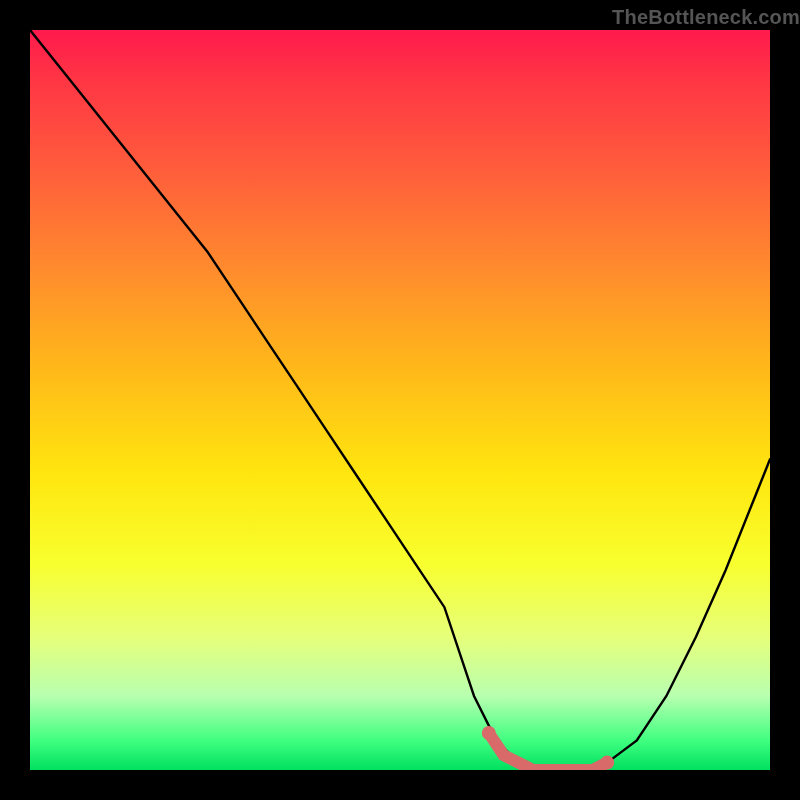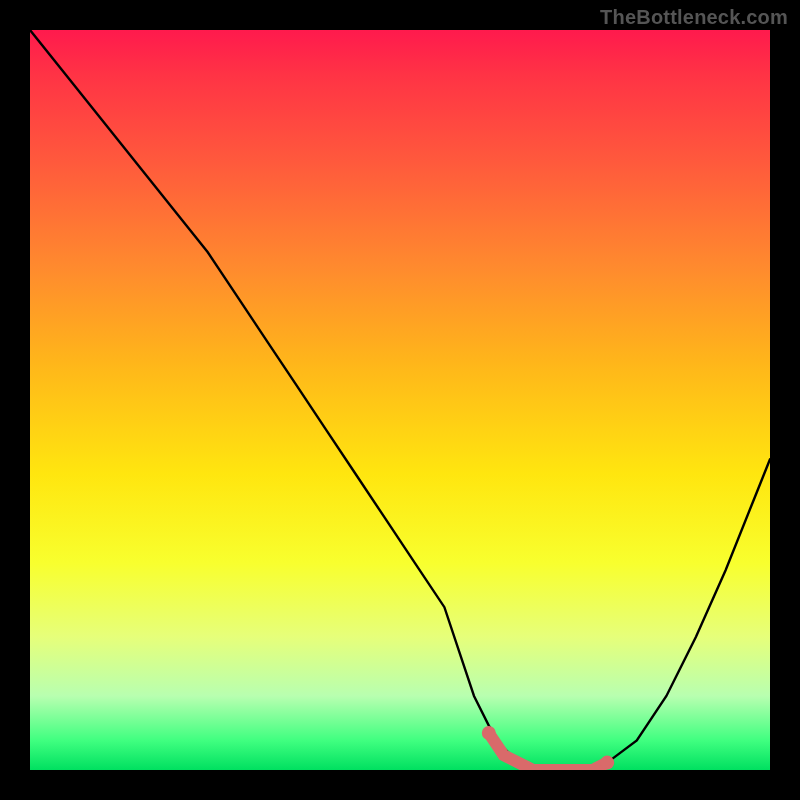--- a/index.html
+++ b/index.html
@@ -44,21 +44,21 @@
     position: absolute;
     left: 0;
     top: 0;
     width: 740px;
     height: 740px;
     pointer-events: none;
   }
   .watermark {
     position: absolute;
     top: 6px;
-    right: 12px;
+    right: 0;
     color: #555;
     font-size: 20px;
     font-weight: 600;
     letter-spacing: 0.2px;
   }
 </style>
 </head>
 <body>
 
 <div class="watermark">TheBottleneck.com</div>

